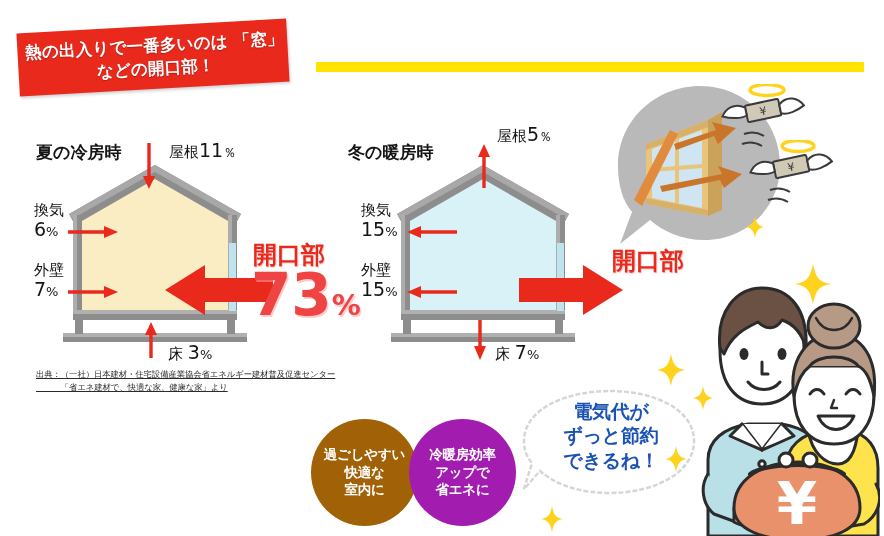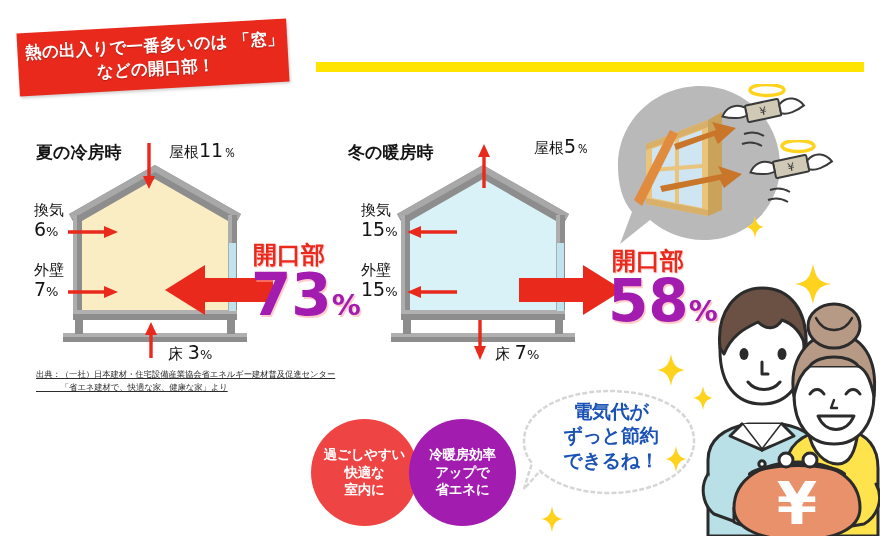--- a/index.html
+++ b/index.html
@@ -70,21 +70,21 @@
 
   
   .callout-word {
     position:absolute;
     color:#e8291c; font-size:24px; font-weight:bold;
     white-space:nowrap;
     text-shadow:1px 1px 0 rgba(255,150,150,.5);
   }
   .callout-num {
     position:absolute;
-    color:#a21caf; font-weight:bold;
+    color:#ef4444; font-weight:bold;
     white-space:nowrap;
     line-height:1;
     text-shadow:1.5px 1.5px 0 rgba(255,160,160,.55);
   }
   .callout-num .n { font-size:58px; }
   .callout-num .p { font-size:29px; }
 
   
   .citation {
     position:absolute; left:36px; top:368px;
@@ -100,21 +100,21 @@
     position:absolute; left:48px; top:437px;
     color:#1a52b5; font-size:19px; font-weight:bold;
     line-height:1.5; white-space:pre-line;
     letter-spacing:.4px;
   }
 
   
   .bcircle {
     position:absolute;
     border-radius:50%;
-    background:#ef4444;
+    background:#a16207;
     color:#ffffff;
     display:flex; align-items:center; justify-content:center;
     text-align:center;
     font-size:13.5px; font-weight:bold;
     line-height:1.32;
     white-space:pre-line;
     letter-spacing:-.2px;
   }
   #circle-1 { left:311px; top:419px; width:107px; height:107px; }
   #circle-2 { left:409px; top:419px; width:107px; height:107px; background:#a21caf; }
@@ -220,21 +220,21 @@
   <svg class="thin-arrow" style="left:163px; top:261px;" width="112" height="58">
     <polygon points="2,29 42,4 42,17 110,17 110,41 42,41 42,54" fill="#e8291c"></polygon>
   </svg>
   <div class="callout-word" style="left:253px; top:239px;">開口部</div>
   <div class="callout-num" style="left:251px; top:266px;">
     <span class="n">73</span><span class="p">%</span>
   </div>
 
   <div class="season-label" style="left:348px; top:141px;">冬の暖房時</div>
 
-  <div class="pct-label" style="left:497px; top:136px;margin-left:37px;">
+  <div class="pct-label" style="left:497px; top:124px;">
     <span>屋根</span><span class="big">5</span><span class="sm">％</span>
   </div>
 
   <svg class="house-svg" style="left:383px; top:155px;" width="200" height="205" viewBox="0 0 200 205">
     <polygon points="26,62 100,20 174,62 174,155 26,155" fill="#d9f2f8"></polygon>
     <polygon points="100,10 186,59 180,70 100,24 20,70 14,59" fill="#8d8d8d"></polygon>
     <polygon points="100,10 186,59 183,64 100,17 17,64 14,59" fill="#a8a8a8"></polygon>
     <rect x="18" y="60" width="9" height="105" fill="#8d8d8d"></rect>
     <rect x="18" y="60" width="4" height="105" fill="#adadad"></rect>
     <rect x="173" y="60" width="9" height="105" fill="#8d8d8d"></rect>
@@ -276,23 +276,20 @@
     <polygon points="8,40 2,26 14,26" fill="#e8291c"></polygon>
   </svg>
   <div class="pct-label" style="left:495px; top:342px;">
     <span>床</span>&nbsp;<span class="big">7</span><span class="sm">%</span>
   </div>
 
   <svg class="thin-arrow" style="left:517px; top:262px;" width="108" height="56">
     <polygon points="106,28 66,3 66,16 2,16 2,40 66,40 66,53" fill="#e8291c"></polygon>
   </svg>
   <div class="callout-word" style="left:612px; top:245px;">開口部</div>
-  <div class="callout-num" style="left:608px; top:272px;">
-    <span class="n">58</span><span class="p">%</span>
-  </div>
 
   <div class="citation">出典：（一社）日本建材・住宅設備産業協会省エネルギー建材普及促進センター
 　　　「省エネ建材で、快適な家、健康な家」より</div>
 
 
   <div class="bcircle" id="circle-1">過ごしやすい
 快適な
 室内に</div>
   <div class="bcircle" id="circle-2">冷暖房効率
 アップで

